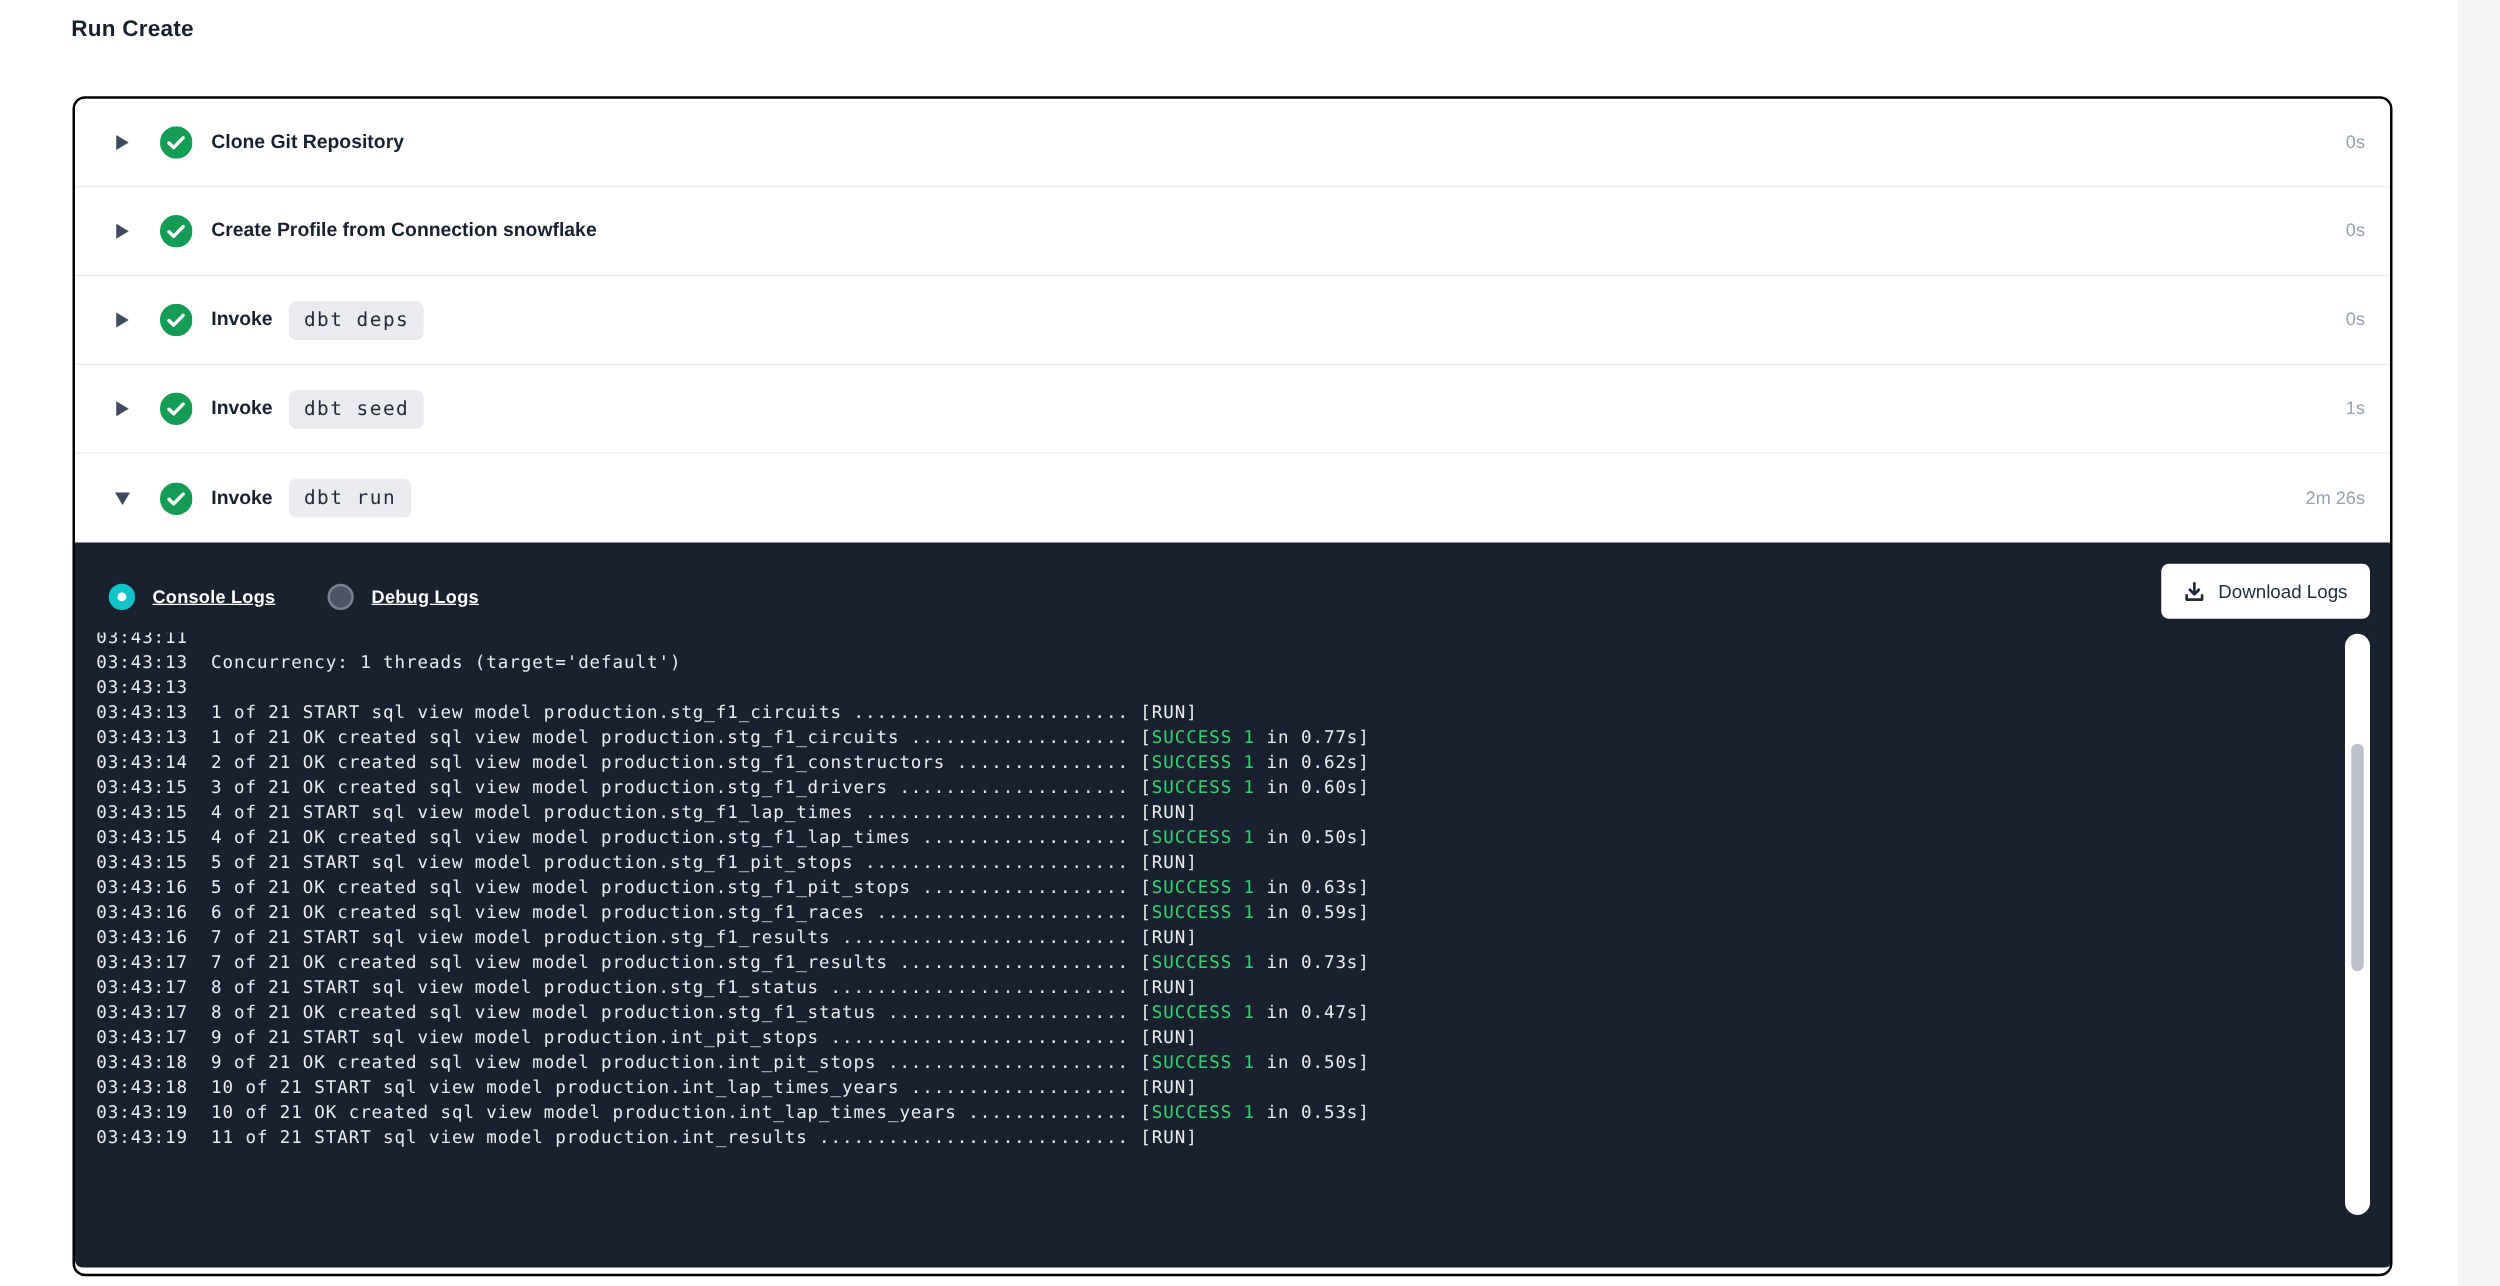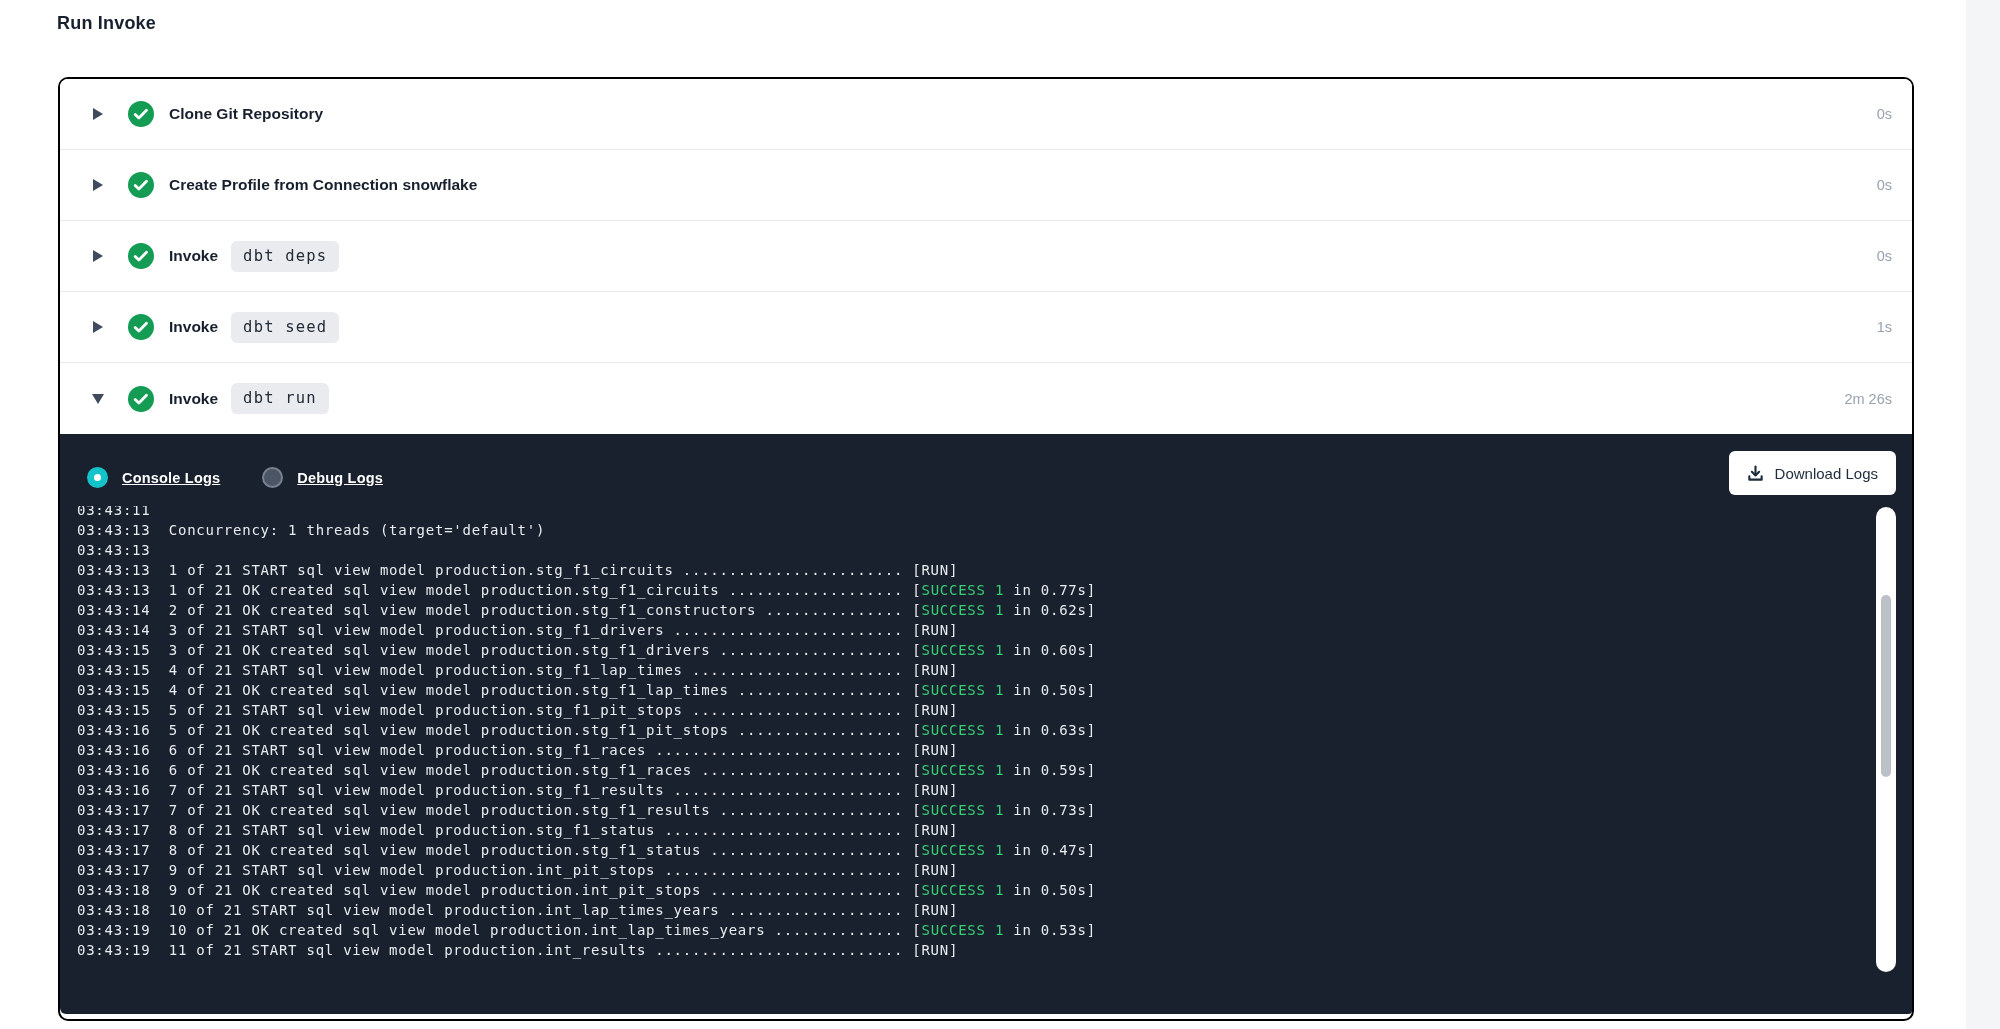--- a/index.html
+++ b/index.html
@@ -75,21 +75,21 @@
   }
   .sb-thumb{
     position:absolute;left:5px;top:88px;width:10px;height:182px;
     background:#bcc1c8;border-radius:5px;
   }
 </style>
 </head>
 <body>
 
 <div class="gutter"></div>
-<h1 class="page-title">Run Invoke</h1>
+<h1 class="page-title">Run Create</h1>
 
 <div class="card">
   <div id="rows">
   <div class="row">
     <span class="chev">
           <i class="right"></i>
         </span>
     <svg class="check" viewBox="0 0 26 26">
       <circle cx="13" cy="13" r="13" fill="#149c55"></circle>
       <path d="M7.2 13.4l3.7 3.7 7.6-7.8" fill="none" stroke="#ffffff" stroke-width="2.8" stroke-linecap="round" stroke-linejoin="round"></path>
@@ -175,27 +175,25 @@
     </button>
 
     <div class="log-viewport">
       <div class="log-content" id="log-content">
           <div class="ln">03:43:11</div>
           <div class="ln">03:43:13  Concurrency: 1 threads (target='default')</div>
           <div class="ln">03:43:13</div>
           <div class="ln">03:43:13  1 of 21 START sql view model production.stg_f1_circuits ........................ [RUN]</div>
           <div class="ln">03:43:13  1 of 21 OK created sql view model production.stg_f1_circuits ................... [<span class="ok">SUCCESS 1</span> in 0.77s]</div>
           <div class="ln">03:43:14  2 of 21 OK created sql view model production.stg_f1_constructors ............... [<span class="ok">SUCCESS 1</span> in 0.62s]</div>
-          <div class="ln">03:43:14  3 of 21 START sql view model production.stg_f1_drivers ......................... [RUN]</div>
           <div class="ln">03:43:15  3 of 21 OK created sql view model production.stg_f1_drivers .................... [<span class="ok">SUCCESS 1</span> in 0.60s]</div>
           <div class="ln">03:43:15  4 of 21 START sql view model production.stg_f1_lap_times ....................... [RUN]</div>
           <div class="ln">03:43:15  4 of 21 OK created sql view model production.stg_f1_lap_times .................. [<span class="ok">SUCCESS 1</span> in 0.50s]</div>
           <div class="ln">03:43:15  5 of 21 START sql view model production.stg_f1_pit_stops ....................... [RUN]</div>
           <div class="ln">03:43:16  5 of 21 OK created sql view model production.stg_f1_pit_stops .................. [<span class="ok">SUCCESS 1</span> in 0.63s]</div>
-          <div class="ln">03:43:16  6 of 21 START sql view model production.stg_f1_races ........................... [RUN]</div>
           <div class="ln">03:43:16  6 of 21 OK created sql view model production.stg_f1_races ...................... [<span class="ok">SUCCESS 1</span> in 0.59s]</div>
           <div class="ln">03:43:16  7 of 21 START sql view model production.stg_f1_results ......................... [RUN]</div>
           <div class="ln">03:43:17  7 of 21 OK created sql view model production.stg_f1_results .................... [<span class="ok">SUCCESS 1</span> in 0.73s]</div>
           <div class="ln">03:43:17  8 of 21 START sql view model production.stg_f1_status .......................... [RUN]</div>
           <div class="ln">03:43:17  8 of 21 OK created sql view model production.stg_f1_status ..................... [<span class="ok">SUCCESS 1</span> in 0.47s]</div>
           <div class="ln">03:43:17  9 of 21 START sql view model production.int_pit_stops .......................... [RUN]</div>
           <div class="ln">03:43:18  9 of 21 OK created sql view model production.int_pit_stops ..................... [<span class="ok">SUCCESS 1</span> in 0.50s]</div>
           <div class="ln">03:43:18  10 of 21 START sql view model production.int_lap_times_years ................... [RUN]</div>
           <div class="ln">03:43:19  10 of 21 OK created sql view model production.int_lap_times_years .............. [<span class="ok">SUCCESS 1</span> in 0.53s]</div>
           <div class="ln">03:43:19  11 of 21 START sql view model production.int_results ........................... [RUN]</div>

